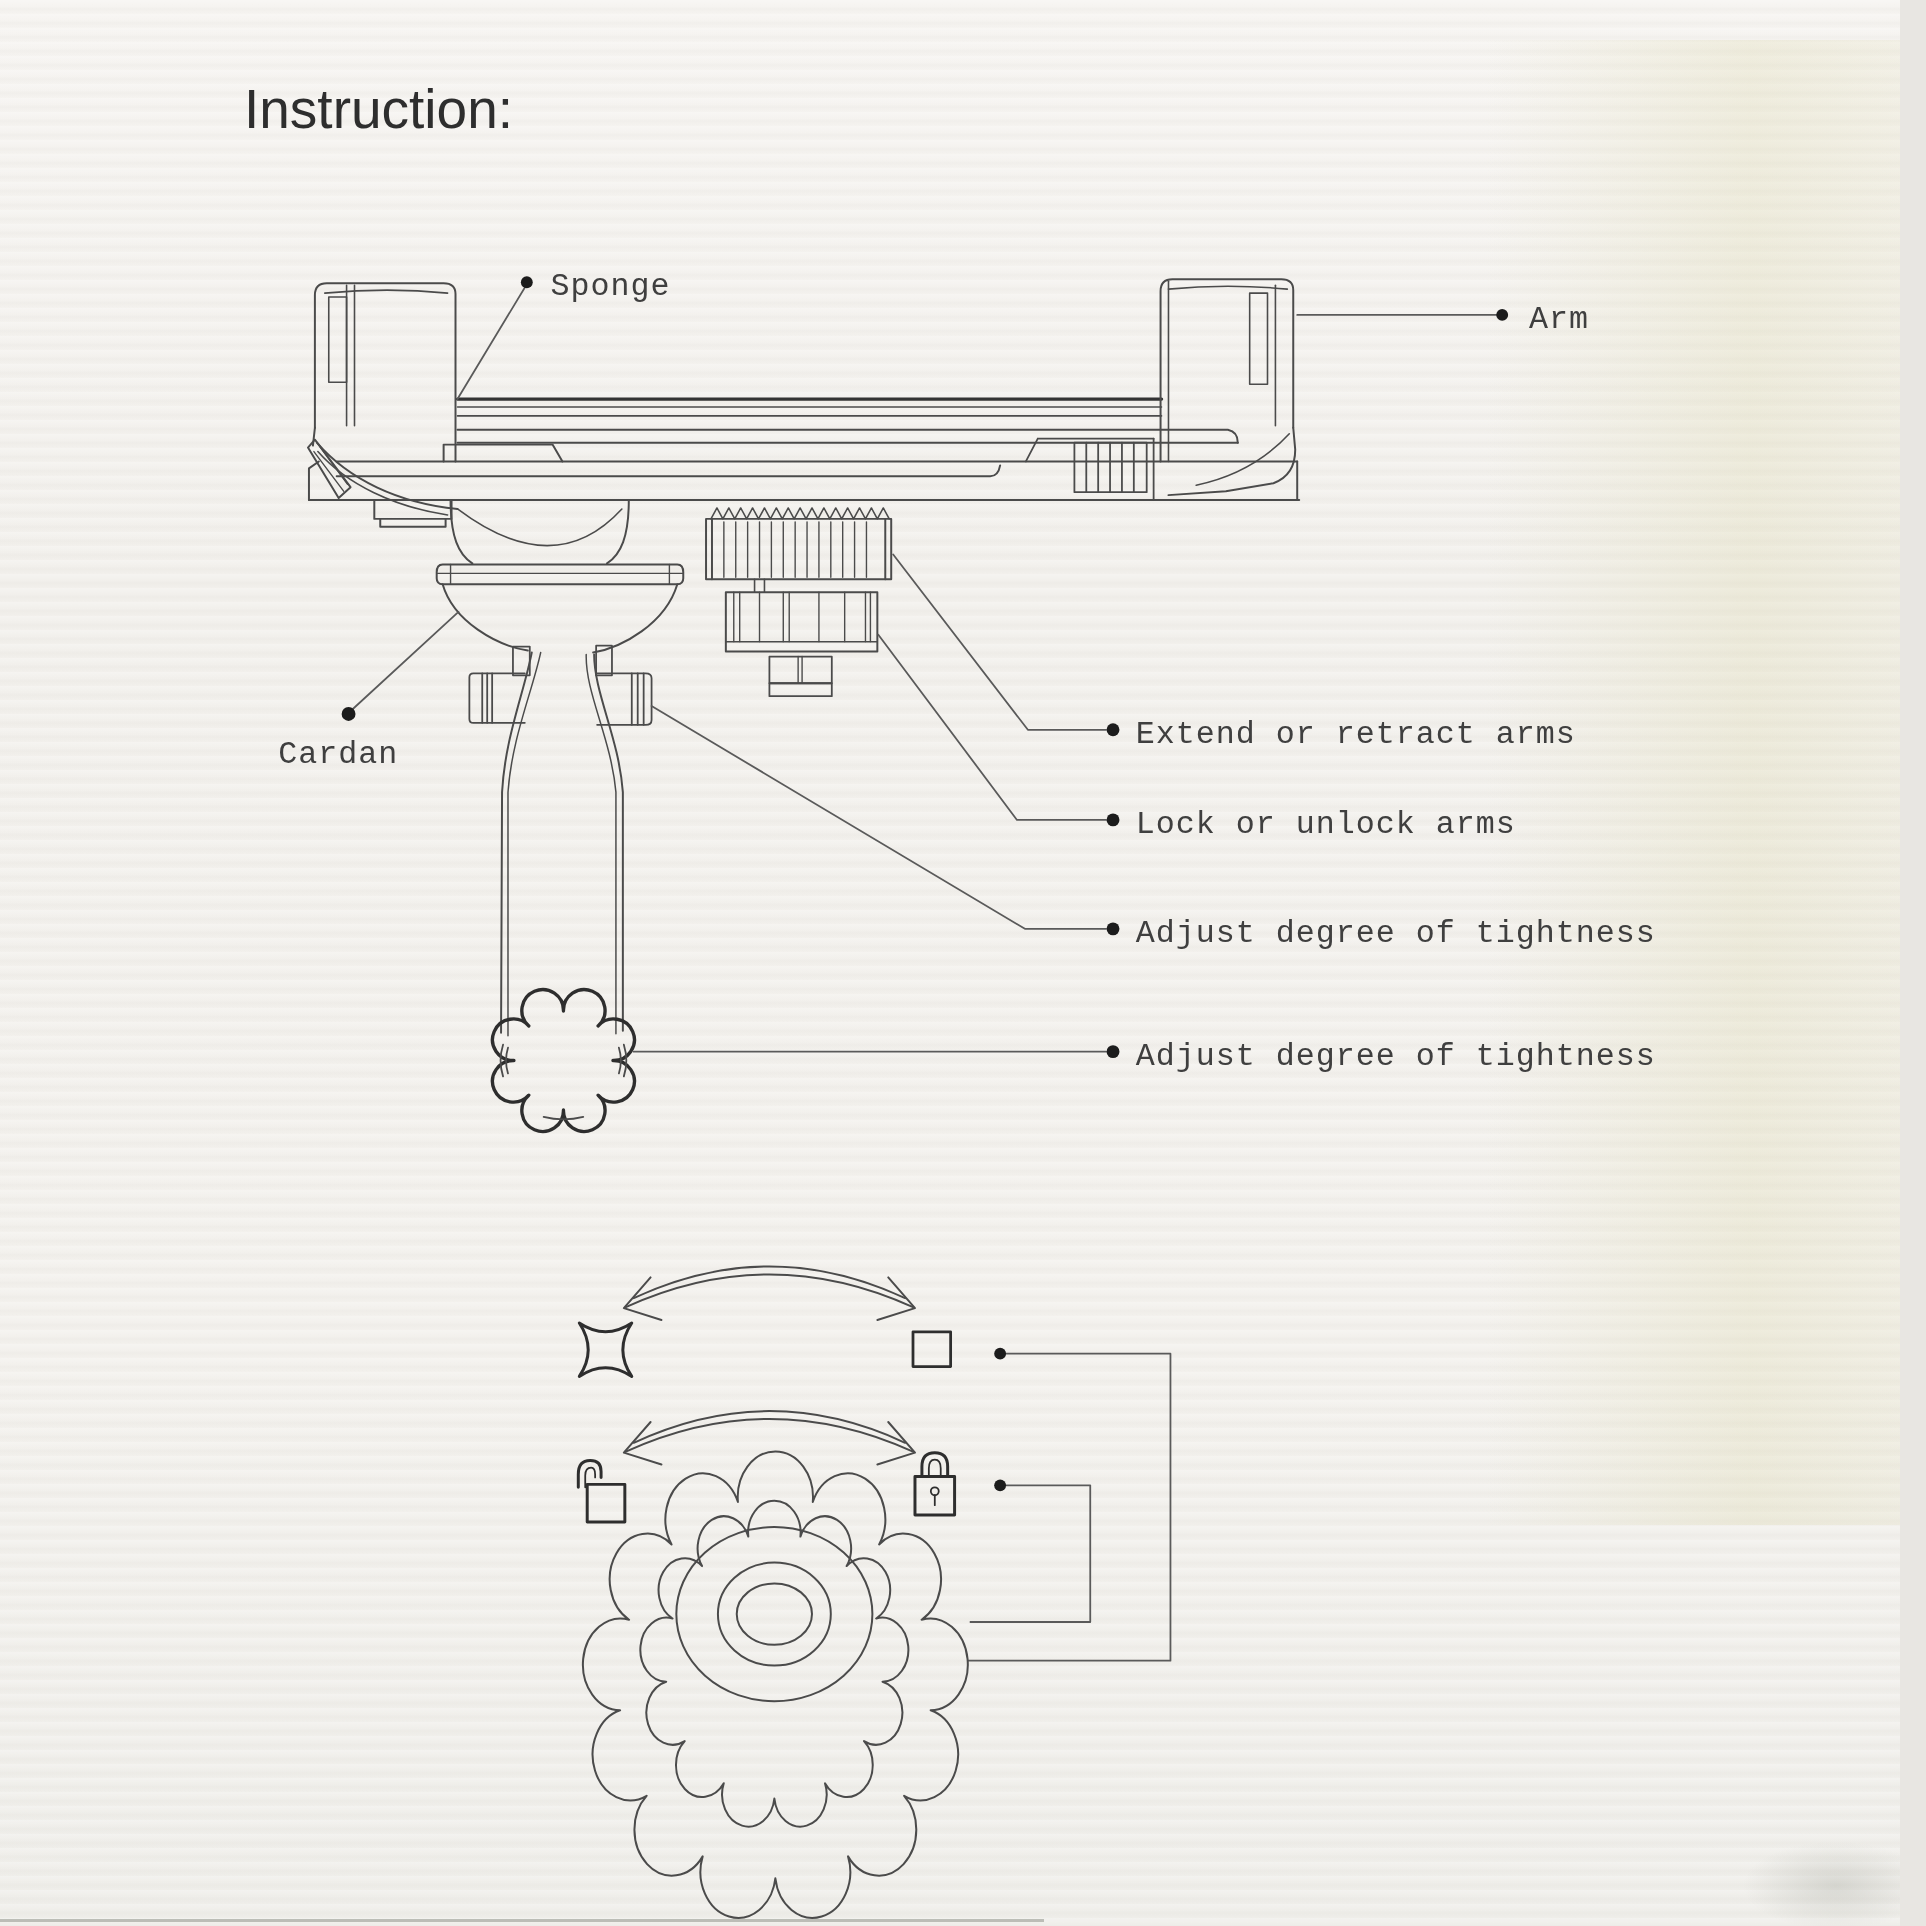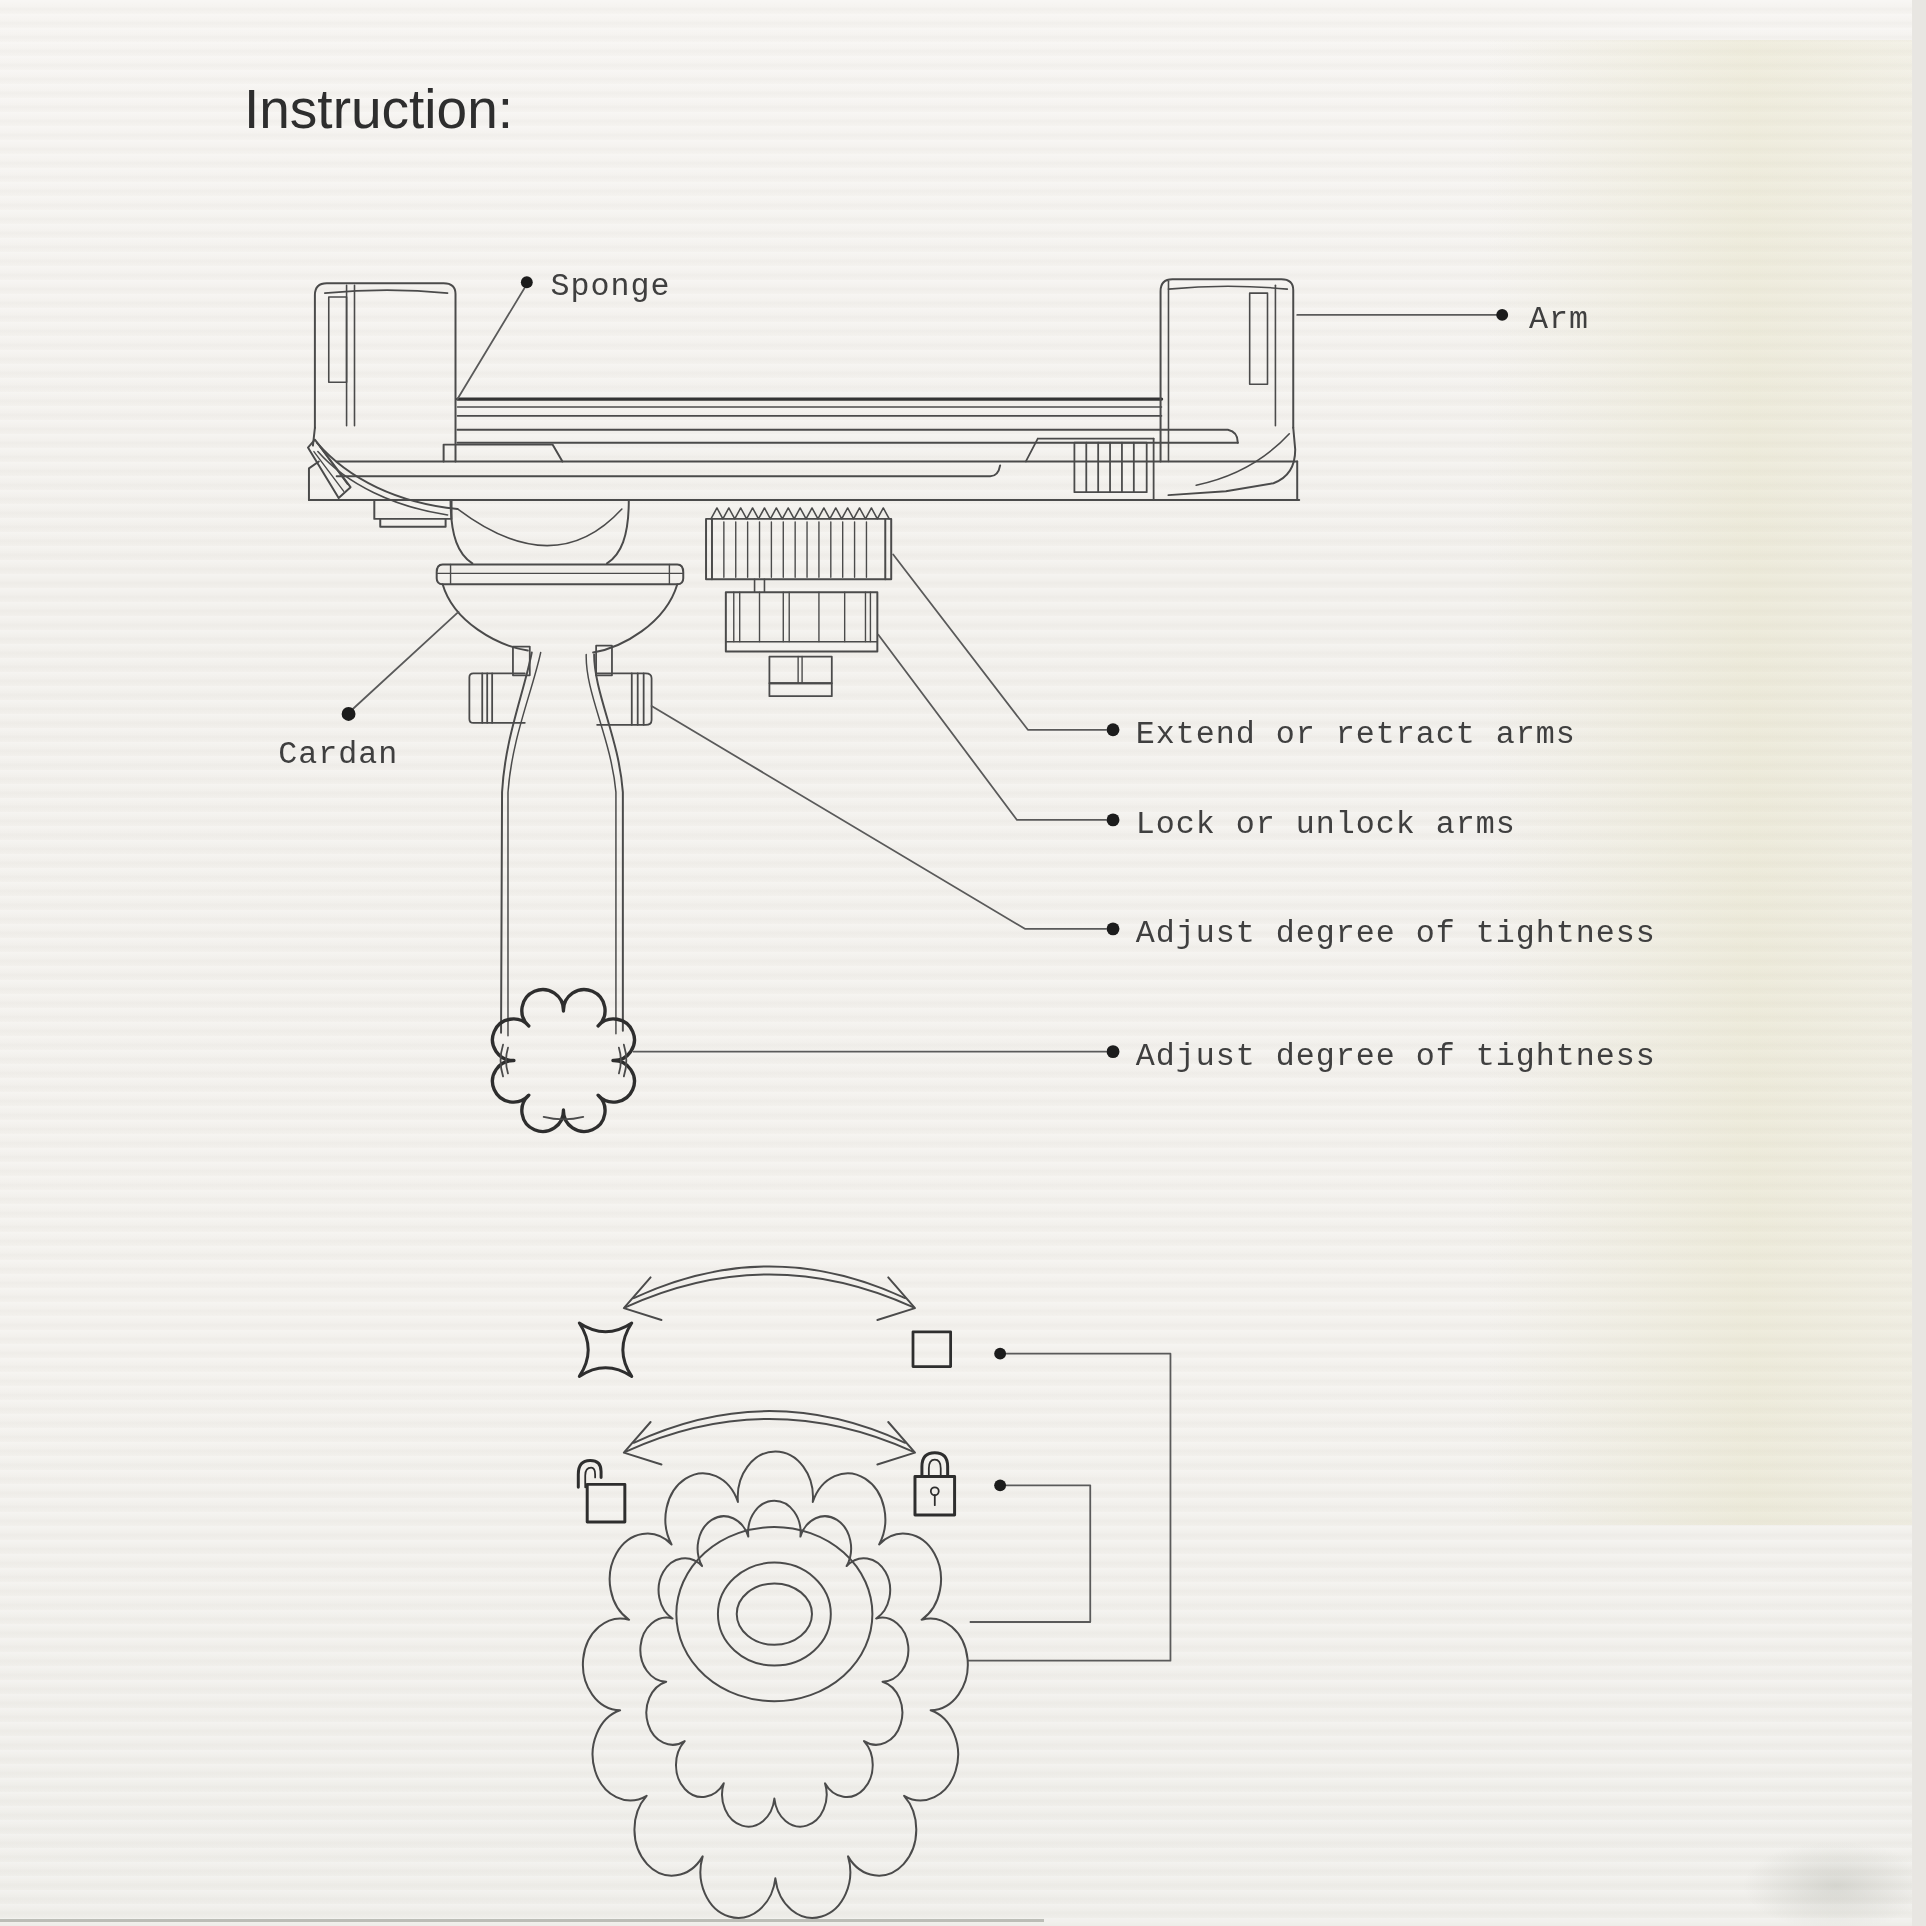--- a/index.html
+++ b/index.html
@@ -2,21 +2,20 @@
 <html><head>
 <meta charset="utf-8">
 <style>
   html,body{margin:0;padding:0;background:#e8e6e2;}
   .page{
     position:relative;width:1900px;height:1927px;overflow:hidden;
     background:
       repeating-linear-gradient(180deg, rgba(255,255,255,0.25) 0px, rgba(255,255,255,0) 6px, rgba(205,202,194,0.10) 9px, rgba(255,255,255,0) 14px),
       linear-gradient(180deg,#f6f4f1 0%, #f2f0ec 30%, #f3f1ed 70%, #efeeea 100%);
     font-family:"Liberation Sans", sans-serif;
-    padding-left:12px;
   }
   .tint-right{
     position:absolute;left:1485px;top:40px;width:442px;height:1485px;
     background:linear-gradient(90deg, rgba(224,220,184,0) 0%, rgba(222,218,178,0.32) 60%, rgba(226,222,186,0.20) 100%);
     pointer-events:none;
   }
   .scan-line-bottom{
     position:absolute;left:0;top:1919px;width:1044px;height:3px;
     background:#a9aca4;opacity:.75;
   }

